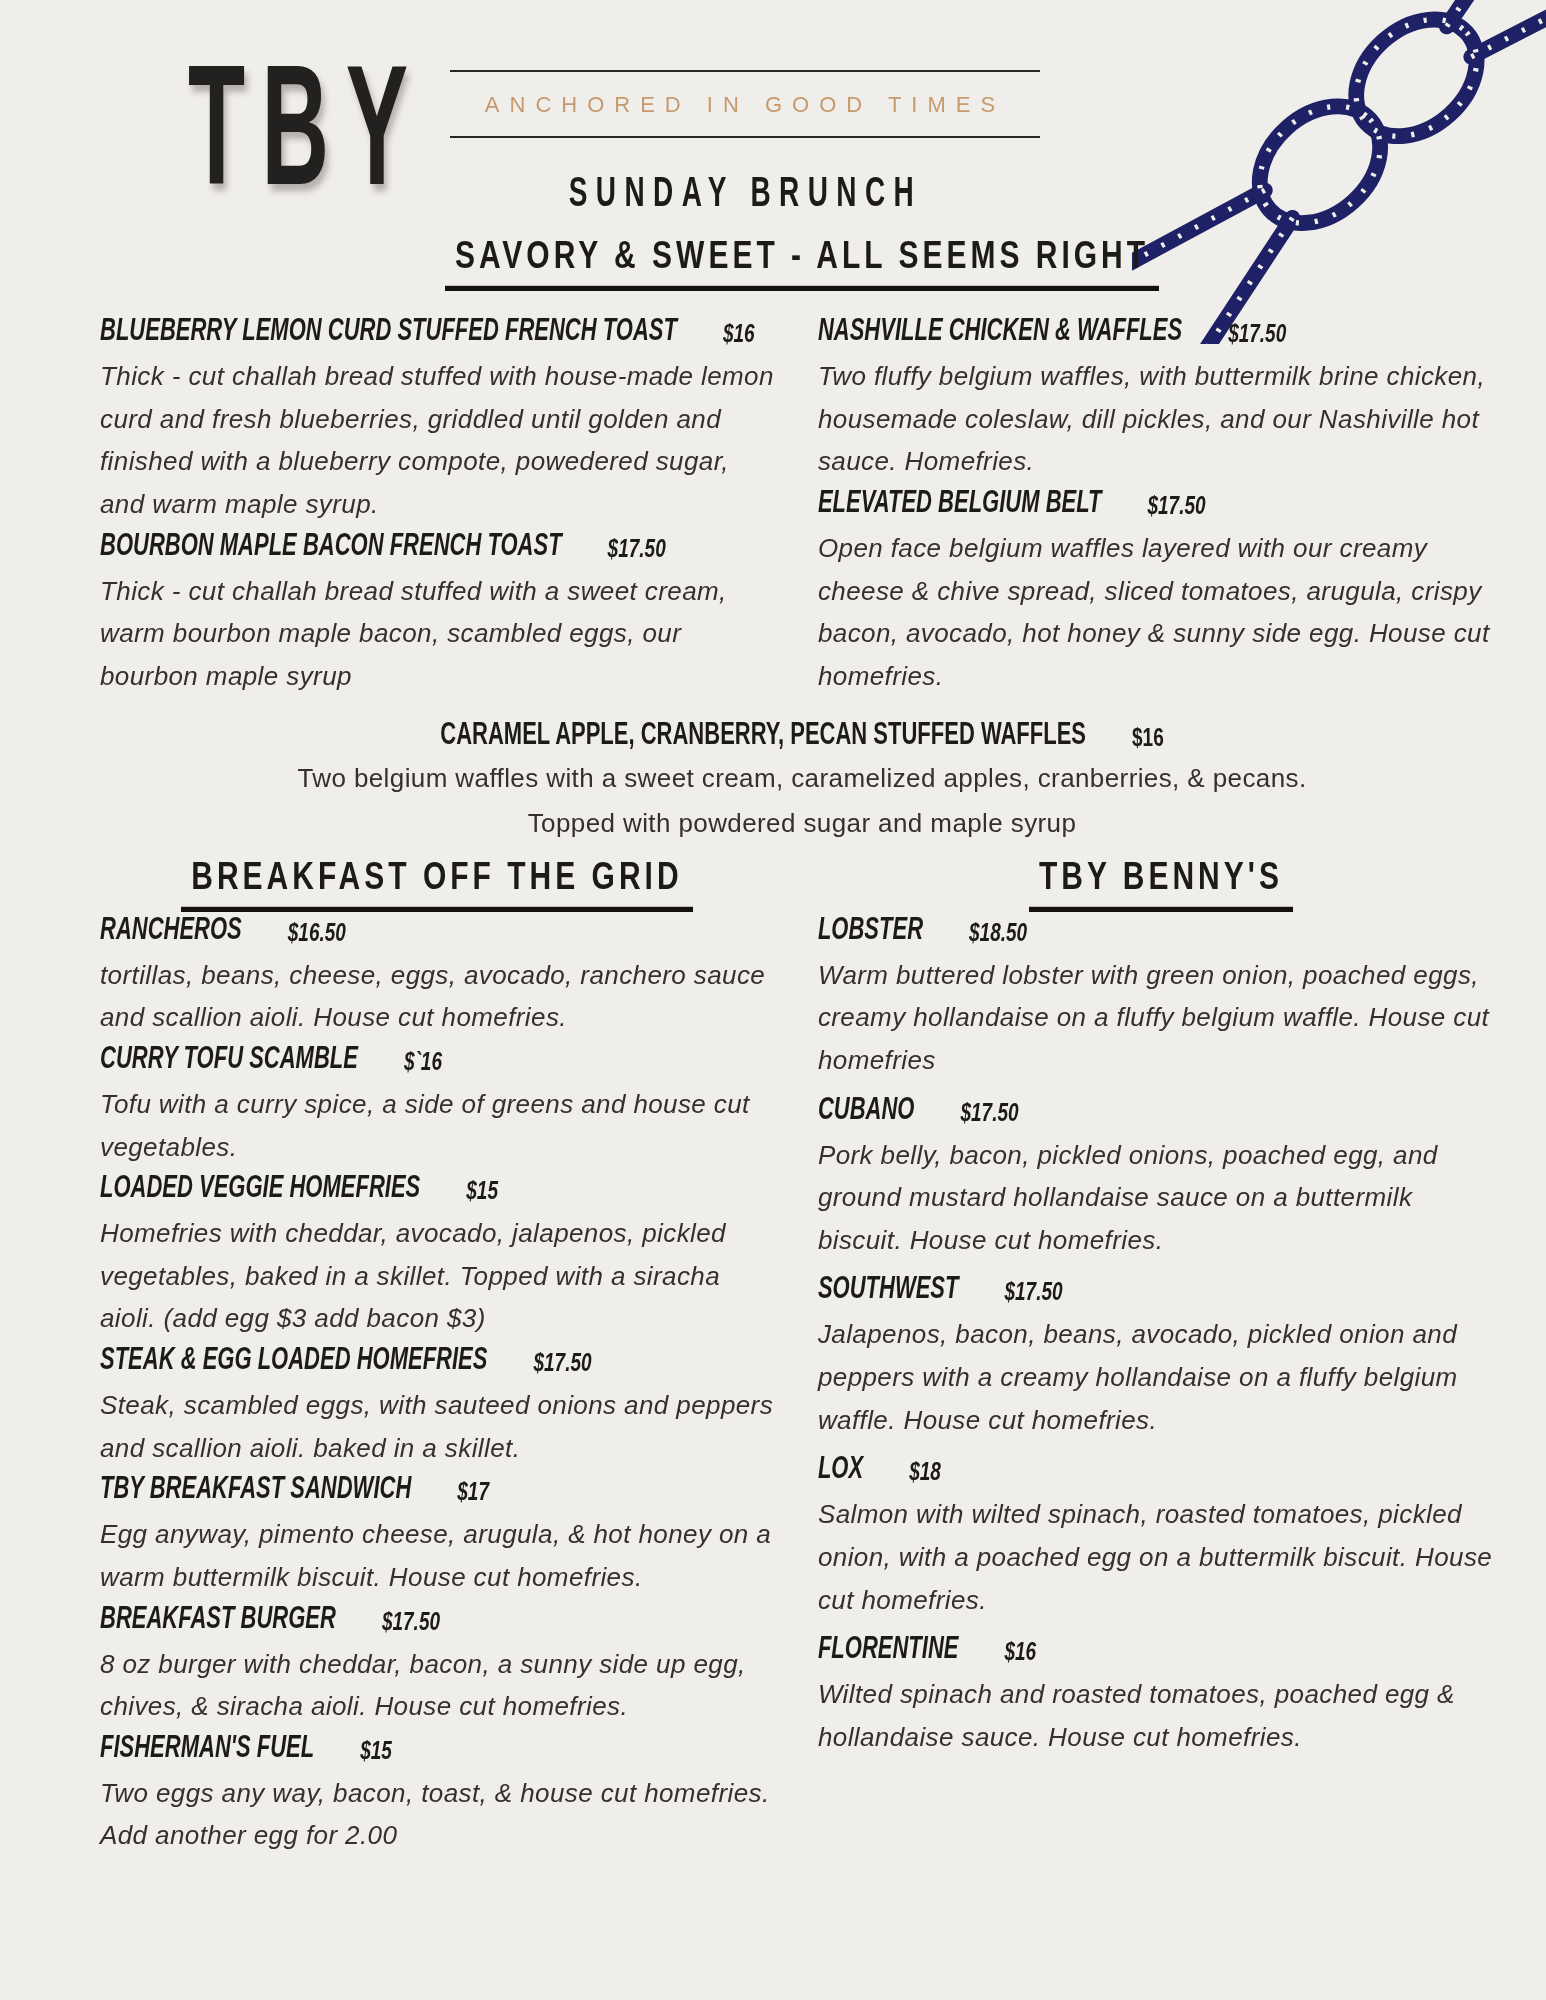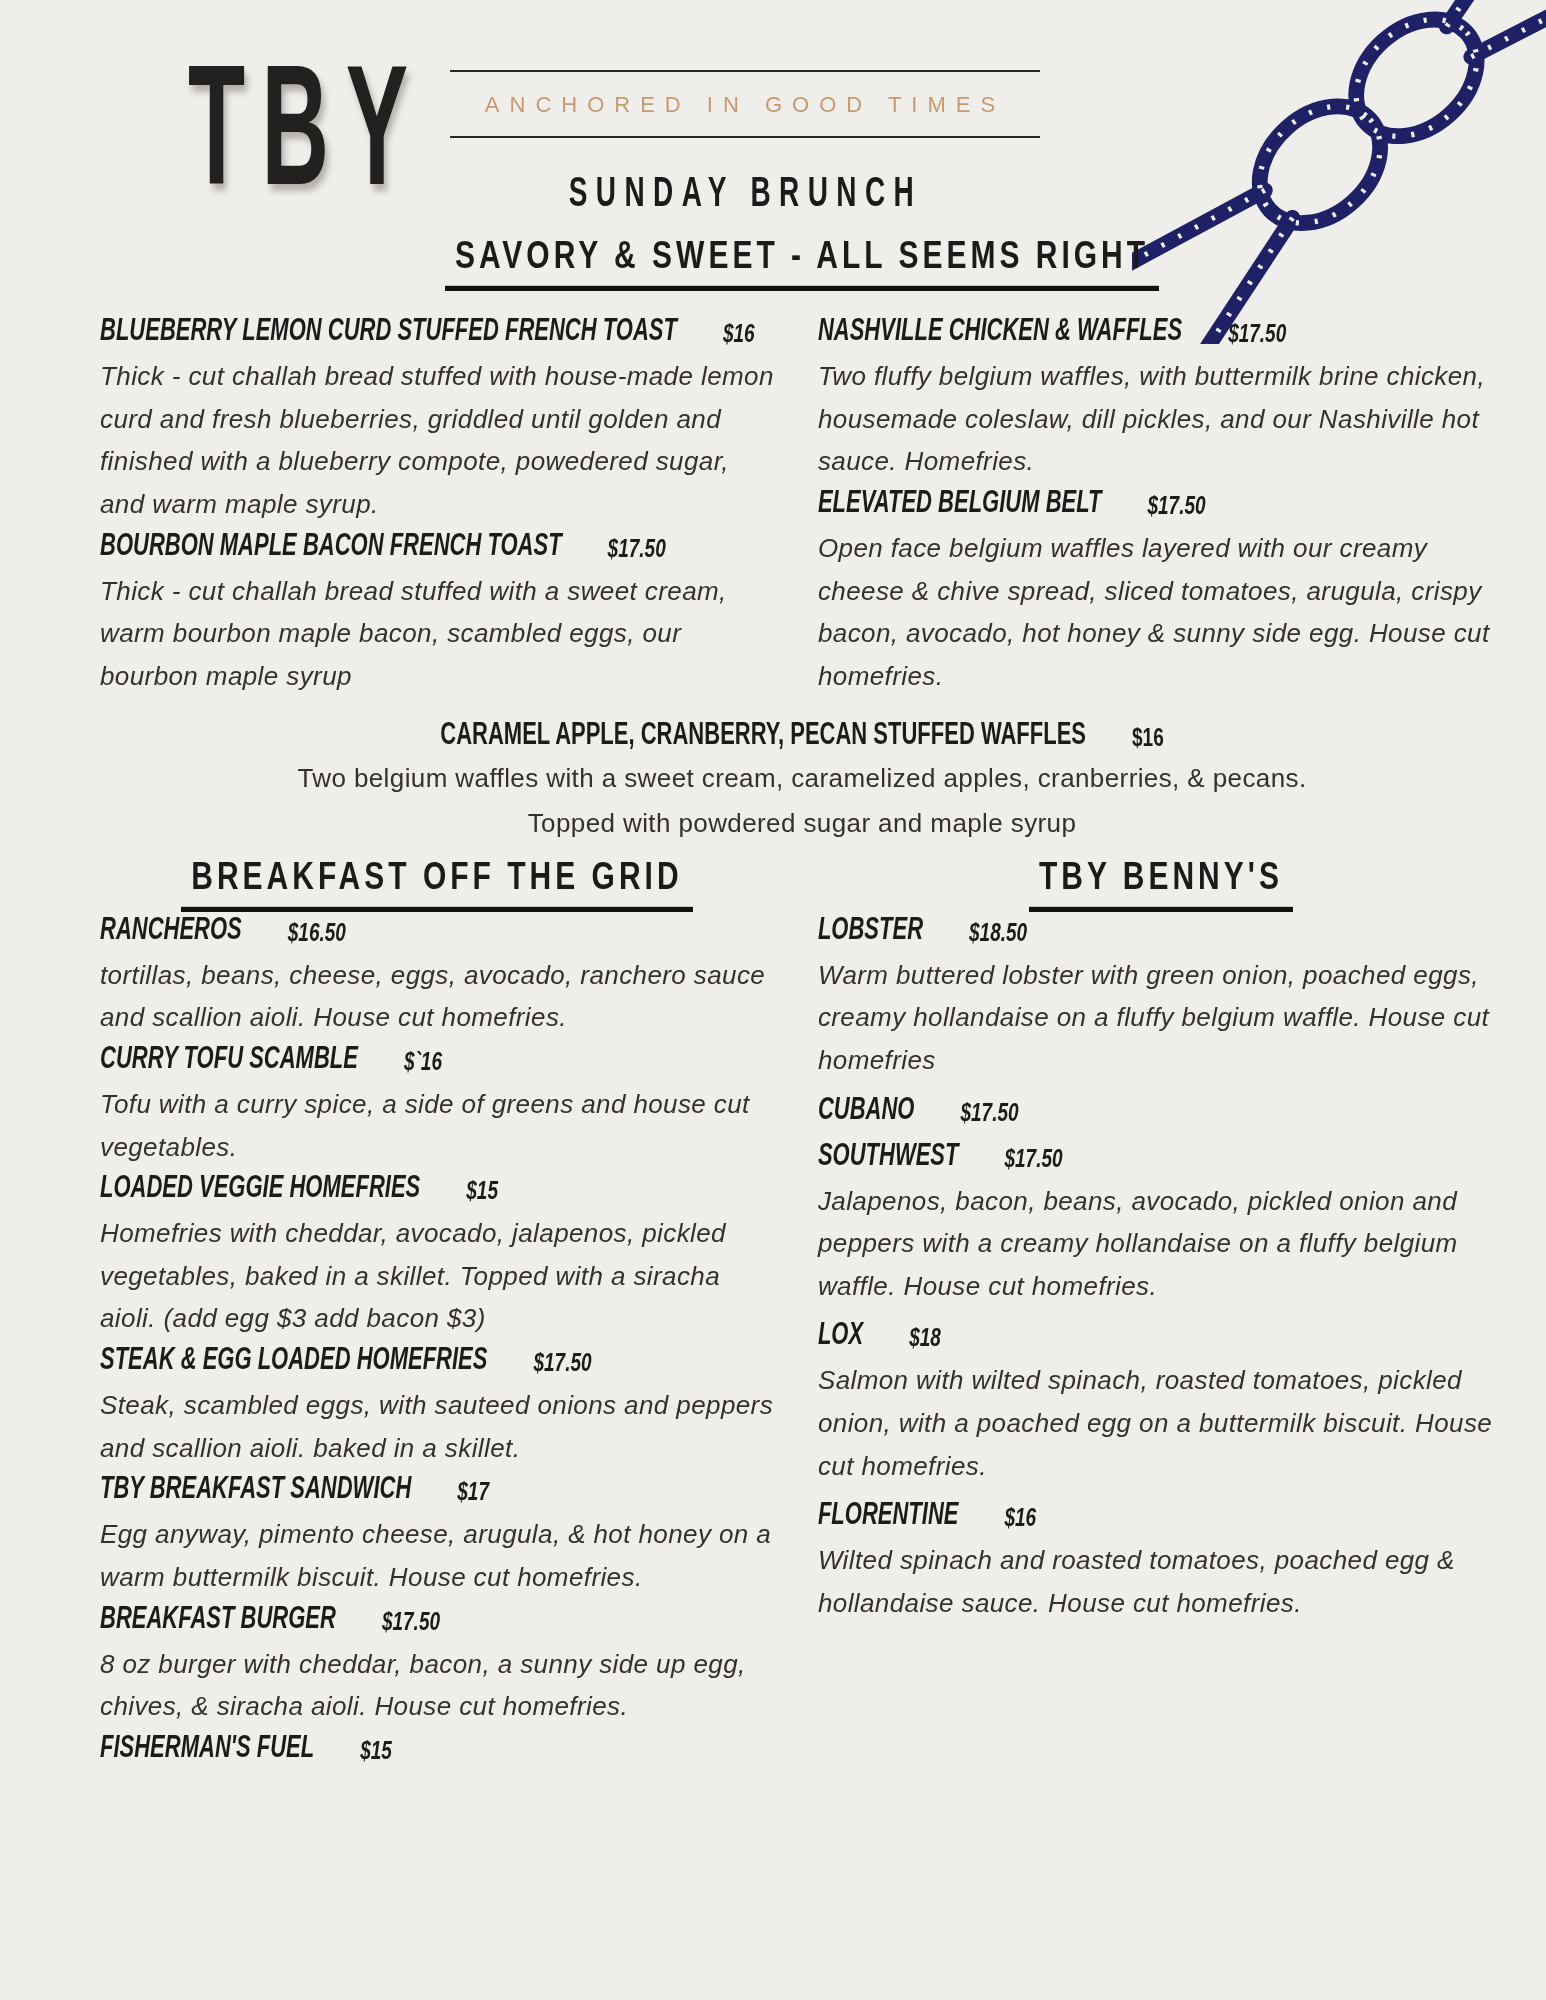--- a/index.html
+++ b/index.html
@@ -207,20 +207,21 @@
             <span class="iprice">$17.50</span>
           </div>
           <p class="idesc">8 oz burger with cheddar, bacon, a sunny side up egg, chives, &amp; siracha aioli. House cut homefries.</p>
         </div>
 
         <div class="item">
           <div class="ihead">
             <span class="iname">FISHERMAN'S FUEL</span>
             <span class="iprice">$15</span>
           </div>
+          <p class="idesc">Two eggs any way, bacon, toast, &amp; house cut homefries. Add another egg for 2.00</p>
         </div>
 
       </div>
 
       <div class="col right bennys">
         <div class="sec-title-row">
           <span class="sec-title">TBY BENNY'S</span>
         </div>
 
         <div class="item">
@@ -229,20 +230,21 @@
             <span class="iprice">$18.50</span>
           </div>
           <p class="idesc">Warm buttered lobster with green onion, poached eggs, creamy hollandaise on a fluffy belgium waffle. House cut homefries</p>
         </div>
 
         <div class="item">
           <div class="ihead">
             <span class="iname">CUBANO</span>
             <span class="iprice">$17.50</span>
           </div>
+          <p class="idesc">Pork belly, bacon, pickled onions, poached egg, and ground mustard hollandaise sauce on a buttermilk biscuit. House cut homefries.</p>
         </div>
 
         <div class="item">
           <div class="ihead">
             <span class="iname">SOUTHWEST</span>
             <span class="iprice">$17.50</span>
           </div>
           <p class="idesc">Jalapenos, bacon, beans, avocado, pickled onion and peppers with a creamy hollandaise on a fluffy belgium waffle. House cut homefries.</p>
         </div>
 

